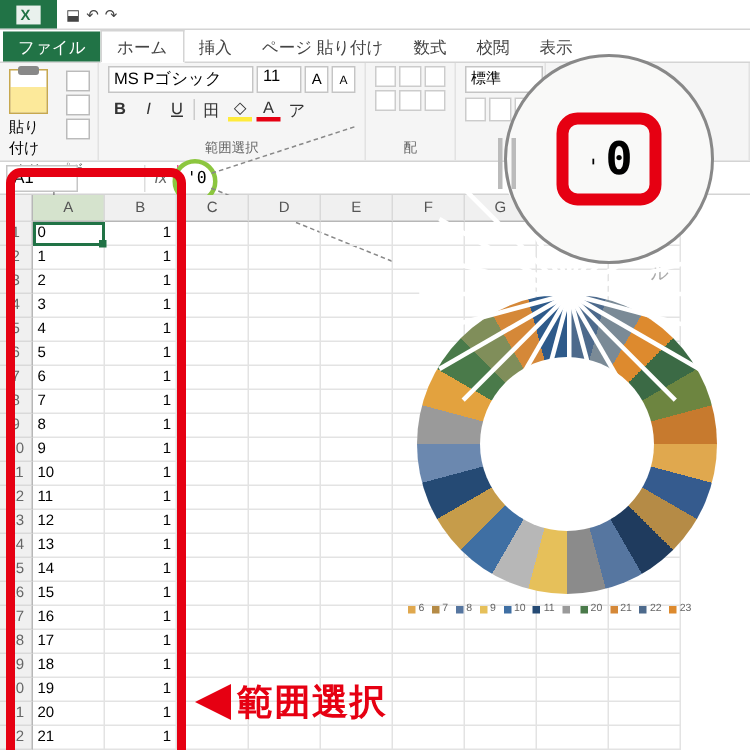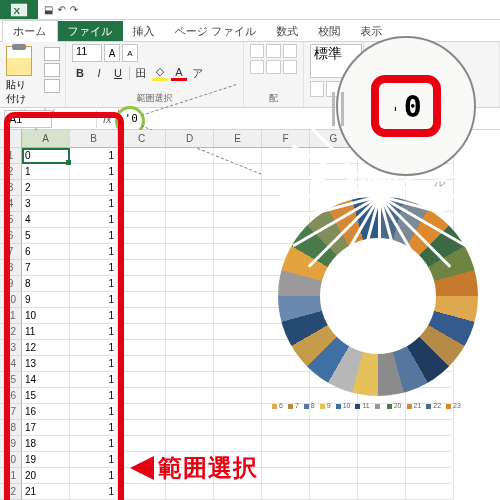--- a/index.html
+++ b/index.html
@@ -31,21 +31,21 @@
   .mini { width:16px; height:14px; border:1px solid #bbb; background:#fff;}
   .font-row { display:flex; align-items:center; gap:2px; }
   .font-sel { width:98px; height:18px; border:1px solid #c5c5c5; background:#fff; padding:0 3px; font-size:11px; }
   .size-sel { width:30px; height:18px; border:1px solid #c5c5c5; background:#fff; padding:0 3px; font-size:11px;}
   .aa { border:1px solid #c5c5c5; width:16px; height:18px; display:inline-flex; align-items:center; justify-content:center; font-size:10px; background:#fff;}
   .biu-row { display:flex; gap:3px; margin-top:3px; align-items:center;}
   .biu-row span { width:16px; text-align:center; font-size:11px; color:#333;}
   .biu-row .sep { border-left:1px solid #ccc; height:14px; width:1px;}
   .align-group .row {display:flex; gap:2px;}
   .align-group .cell { width:18px; height:14px; border:1px solid #ccc; background:#fff; margin-bottom:2px;}
-  .num-group .numbox{ width:52px; height:34px; border:1px solid #c5c5c5; background:#fff; font-size:14px; padding:0 3px;}
+  .num-group .numbox{ width:52px; height:18px; border:1px solid #c5c5c5; background:#fff; font-size:10px; padding:0 3px;}
   .num-group .row2{display:flex; gap:2px; margin-top:3px;}
   .num-group .nb{width:18px;height:16px;border:1px solid #ccc; background:#fff;}
   .style-group .sitem{display:flex; align-items:center; gap:4px; font-size:10px; color:#444; margin-bottom:2px; white-space:nowrap;}
   .sicon{width:14px;height:12px;border:1px solid #aaa; background:#fff;}
 
   
   .fbar { height:22px; display:flex; align-items:center; border-bottom:1px solid #d4d4d4; font-size:11px; background:#fff;}
   .namebox { width:48px; height:18px; border:1px solid #c5c5c5; margin:0 4px; padding:0 4px; display:flex; align-items:center; background:#fff;}
   .fx { padding:0 6px; color:#666; font-style:italic; border-left:1px solid #ddd; border-right:1px solid #ec4899; height:18px; display:flex; align-items:center;}
   .fval { padding:0 6px; font-family:monospace; font-size:11px;}
@@ -124,24 +124,24 @@
       </svg>
   </div>
   <div class="qat">
     <span>⬓</span>
     <span>↶</span>
     <span>↷</span>
   </div>
 </div>
 
 <div class="tabs">
+  <div class="tab file">ファイル</div>
   <div class="tab active">ホーム</div>
-  <div class="tab file">ファイル</div>
   <div class="tab">挿入</div>
-  <div class="tab">ページ ファイル</div>
+  <div class="tab">ページ 貼り付け</div>
   <div class="tab">数式</div>
   <div class="tab">校閲</div>
   <div class="tab">表示</div>
 </div>
 
 <div class="ribbon">
   <div class="group" style="width:66px;">
     <div class="clip-big">
       <div class="paste">
         <div class="paste-icon"></div>
@@ -152,20 +152,21 @@
         <div class="mini"></div>
         <div class="mini"></div>
       </div>
     </div>
     <div class="group-label">クリップボード</div>
   </div>
 
   <div class="group" style="width:178px;">
     <div>
       <div class="font-row">
+        <div class="font-sel">MS Pゴシック</div>
         <div class="size-sel">11</div>
         <div class="aa">A</div>
         <div class="aa" style="font-size:8px;">A</div>
       </div>
       <div class="biu-row">
         <span><b>B</b></span>
         <span><i>I</i></span>
         <span><u>U</u></span>
         <span class="sep"></span>
         <span>田</span>

